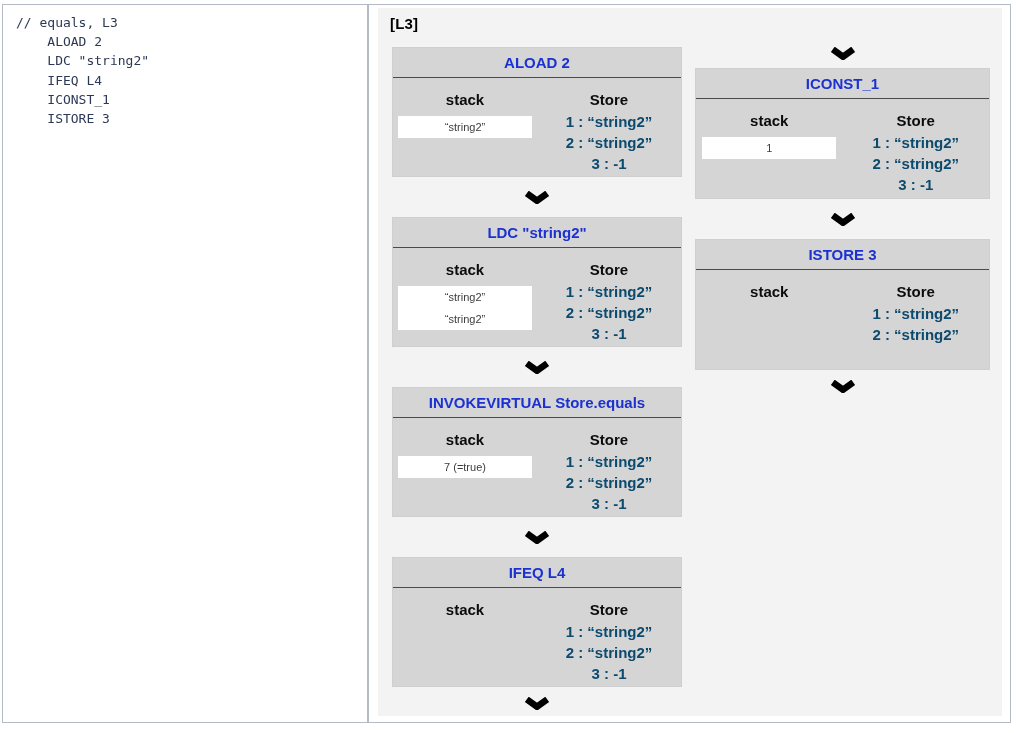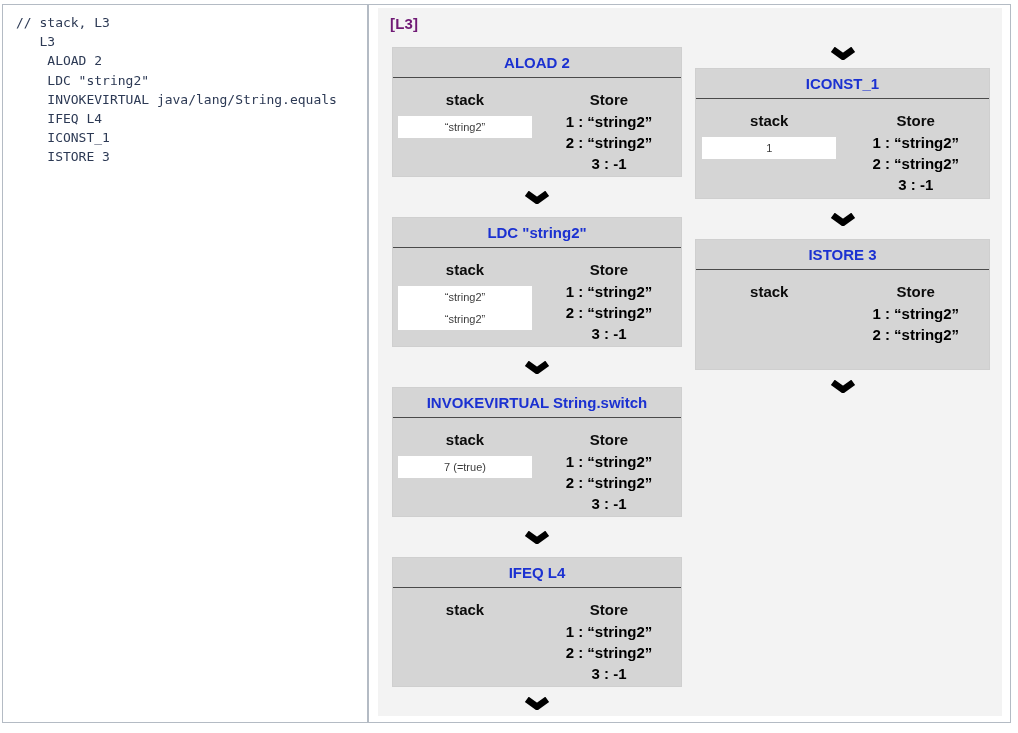--- a/index.html
+++ b/index.html
@@ -40,21 +40,21 @@
     position: absolute;
     left: 378px; top: 8px;
     width: 624px; height: 708px;
     background: #f3f3f3;
   }
   .panel-label {
     position: absolute;
     left: 12px; top: 7px;
     font-size: 15px;
     font-weight: bold;
-    color: #701a75;
+    color: #000000;
     letter-spacing: .2px;
   }
   .flow-col { position: absolute; display: flex; flex-direction: column; }
   .col-left  { left: 14px;  top: 39px; width: 290px; }
   .col-right { left: 317px; top: 31px; width: 295px; }
   .ibox {
     background: #d5d5d5;
     border: 1px solid #cfcfcf;
     box-sizing: border-box;
     height: 130px;
@@ -86,46 +86,44 @@
   }
   .stack-item {
     font-size: 11px;
     line-height: 22px;
     color: #3c3c3c;
   }
   .store-lines { margin-top: 1px; }
   .store-line {
     font-size: 15px;
     font-weight: bold;
-    color: #000000;
+    color: #0c4a6e;
     line-height: 21px;
     white-space: nowrap;
   }
   .arrow-row {
     height: 40px;
     display: flex;
     align-items: center;
     justify-content: center;
   }
   .arrow-row.lead   { height: 29px; }
   .arrow-row.trail  { height: 33px; }
   .chev { width: 26px; height: 13px; display: block; }
 </style>
 </head>
 <body>
 
 <div class="frame"></div>
 <div class="pane-divider"></div>
 
 <div class="code-pane">
-    <div class="code-line">// stack, L3</div>
-    <div class="code-line">   L3</div>
+    <div class="code-line">// equals, L3</div>
     <div class="code-line">    ALOAD 2</div>
     <div class="code-line">    LDC "string2"</div>
-    <div class="code-line">    INVOKEVIRTUAL java/lang/String.equals</div>
     <div class="code-line">    IFEQ L4</div>
     <div class="code-line">    ICONST_1</div>
     <div class="code-line">    ISTORE 3</div>
   </div>
 
 <div class="flow-panel">
   <div class="panel-label">[L3]</div>
 
   <div class="flow-col col-left">
 
@@ -176,21 +174,21 @@
       </div>
     </div>
 
     <div class="arrow-row">
       <svg class="chev" viewBox="0 0 28 14">
         <path d="M3 2.5 L14 10.5 L25 2.5" fill="none" stroke="#000" stroke-width="7"></path>
       </svg>
     </div>
 
     <div class="ibox">
-      <div class="ibox-title">INVOKEVIRTUAL String.switch</div>
+      <div class="ibox-title">INVOKEVIRTUAL Store.equals</div>
       <div class="ibox-body">
         <div class="half">
           <div class="col-header">stack</div>
           <div class="stack-box">
               <div class="stack-item">7 (=true)</div>
             </div>
         </div>
         <div class="half">
           <div class="col-header">Store</div>
           <div class="store-lines">

